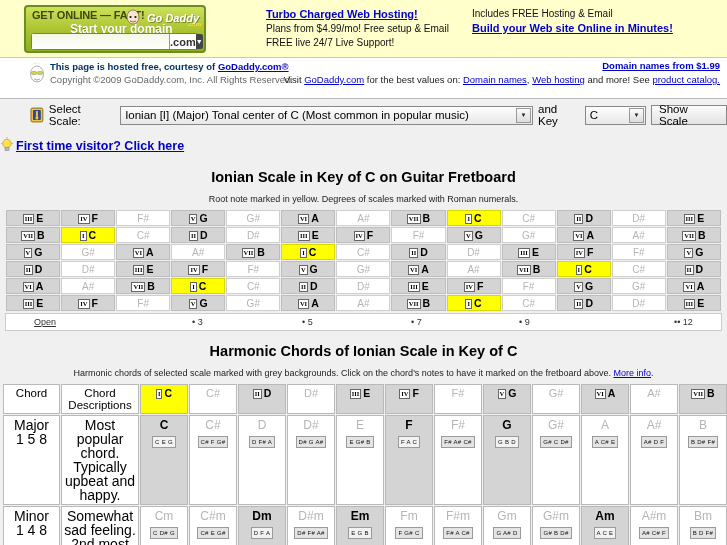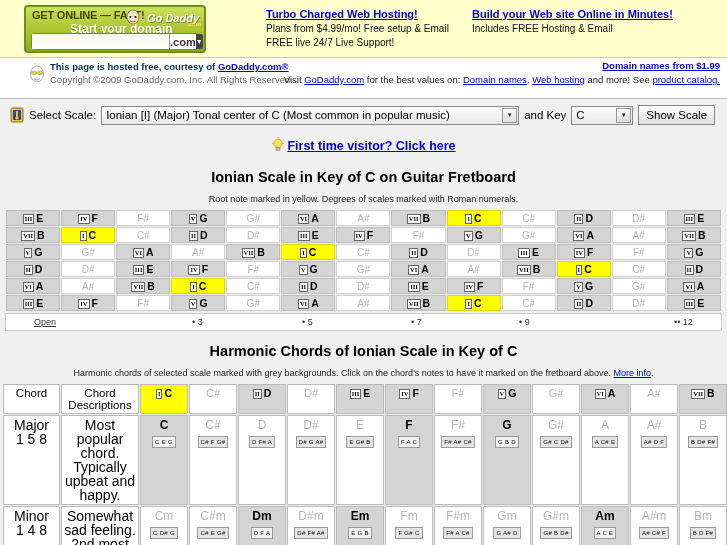--- a/index.html
+++ b/index.html
@@ -126,21 +126,21 @@
     white-space: nowrap; color: #222;
   }
   #gd-foot a { color: #0000cc; text-decoration: underline; }
   #foot-r1 a { font-weight: bold; }
 
   
   #selbar {
     height: 28px;
     background: #f0f0f0;
     display: flex; align-items: center;
-    padding: 4px 0 0 10px;
+    padding: 4px 0 0 30px;
     gap: 5px;
     border-bottom: 0;
   }
   .sb-icon { width: 14px; height: 16px; }
   .sb-label { font-size: 11.5px; color:#000; }
   .fake-select {
     height: 19px;
     background: linear-gradient(180deg,#fdfdfd,#e8e8e8);
     border: 1px solid #888;
     display: flex; align-items: center;
@@ -164,21 +164,21 @@
     height: 20px; padding: 0 7px;
     background: linear-gradient(180deg,#fbfbfb,#e3e3e3);
     border: 1px solid #888;
     font-size: 11.5px;
     display:flex; align-items:center;
     cursor: pointer;
   }
 
   
   #visitor-row {
-    text-align: center; padding: 10px 0 4px 0;
+    padding: 10px 0 4px 0;
   }
   #visitor-row a {
     color: #0000cc; font-weight: bold; font-size: 12.5px;
     text-decoration: underline;
   }
   .bulb { display:inline-block; vertical-align: -3px; width: 14px; height: 16px; margin-right:2px;}
 
   
   .big-title {
     text-align: center;
@@ -317,22 +317,22 @@
     </div>
   </div>
 
   <div class="gd-col" id="gd-col1">
     <div><a href="#">Turbo Charged Web Hosting!</a></div>
     <div>Plans from $4.99/mo! Free setup &amp; Email</div>
     <div>FREE live 24/7 Live Support!</div>
   </div>
 
   <div class="gd-col" id="gd-col2">
+    <div>Includes FREE Hosting &amp; Email</div>
     <div><a href="#">Build your Web site Online in Minutes!</a></div>
-    <div>Includes FREE Hosting &amp; Email</div>
   </div>
 </div>
 
 <div id="gd-foot">
   <svg class="foot-guy" viewBox="0 0 20 26">
     <path d="M4 4 Q10 -1 16 5 Q13 2 10 2 Q6 2 4 4Z" fill="#e8a33d"></path>
     <ellipse cx="10" cy="13" rx="6.5" ry="8" fill="#ffffff" stroke="#999" stroke-width="0.8"></ellipse>
     <rect x="4.5" y="10.5" width="5" height="3" rx="1" fill="#d8d82a" stroke="#888" stroke-width="0.5"></rect>
     <rect x="10.5" y="10.5" width="5" height="3" rx="1" fill="#d8d82a" stroke="#888" stroke-width="0.5"></rect>
     <path d="M7 18 Q10 20 13 18" stroke="#999" stroke-width="0.8" fill="none"></path>

